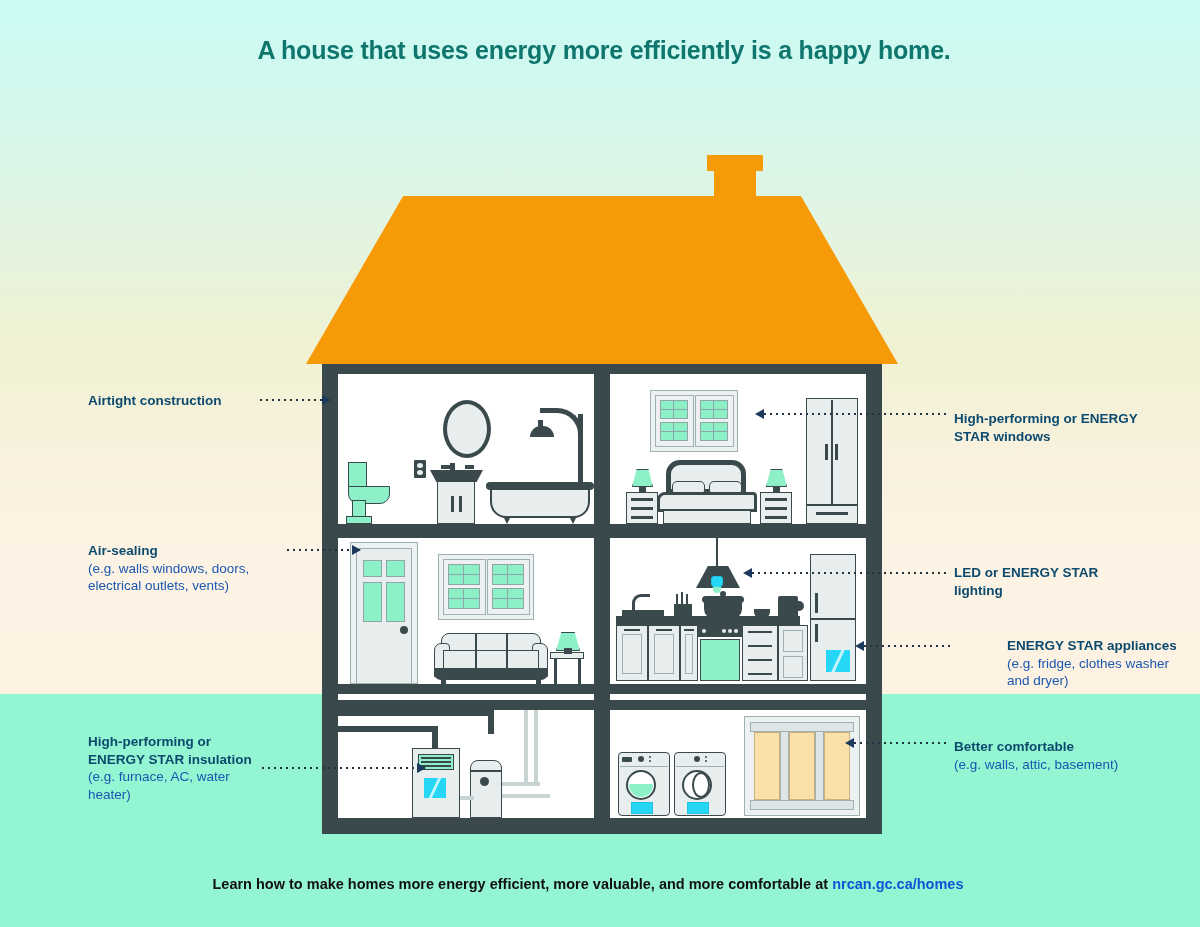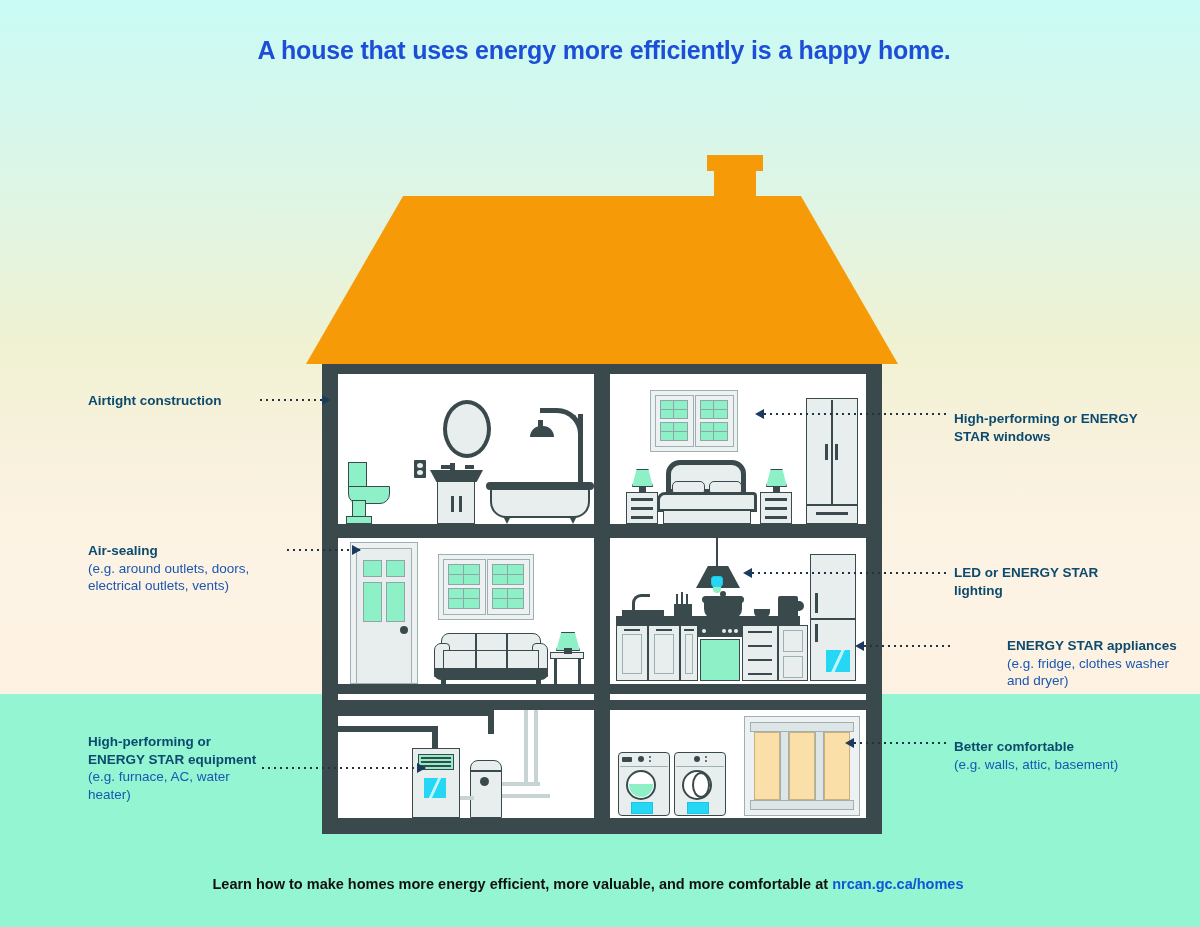--- a/index.html
+++ b/index.html
@@ -13,21 +13,21 @@
     position:absolute;left:0;top:0;width:1200px;height:694px;
     background:linear-gradient(to bottom,#c9fbf5 0%,#d5f7ec 16%,#e3f4e0 34%,#f0f2d2 50%,#f8f1dd 64%,#fdf3e4 80%,#fdf2e2 100%);
   }
   #bg-band{
     position:absolute;left:0;top:694px;width:1200px;height:233px;
     background:#93f5d2;
   }
   
   #heading-block{position:absolute;left:0;top:36px;width:1200px;text-align:center;}
   #title-line1{
-    font-size:25px;font-weight:bold;color:#1d4ed8;letter-spacing:-0.2px;
+    font-size:25px;font-weight:bold;color:#0f766e;letter-spacing:-0.2px;
     font-family:"Liberation Sans", sans-serif;
     padding-left:8px;
   }
   #title-line2{
     margin-top:8px;font-size:35px;font-weight:bold;color:#1055d6;letter-spacing:-0.4px;
   }
   
   .callout{position:absolute;color:#1a4fa0;font-size:13.5px;line-height:17.5px;}
   .callout .hl{font-weight:bold;display:block;color:#0c4a6e;}
   .callout .tx{display:block;color:#1a57b0;}
@@ -379,27 +379,27 @@
   <div class="dots"></div>
   <div class="head"></div>
 </div>
 
 <div class="callout left" style="left:88px;top:392px;width:190px;">
   <span class="hl">Airtight construction</span>
 </div>
 
 <div class="callout left" style="left:88px;top:542px;width:200px;">
   <span class="hl">Air-sealing</span>
-  <span class="tx">(e.g. around outlets, doors,</span>
+  <span class="tx">(e.g. walls windows, doors,</span>
   <span class="tx">electrical outlets, vents)</span>
 </div>
 
 <div class="callout left" style="left:88px;top:733px;width:190px;">
   <span class="hl">High-performing or</span>
-  <span class="hl">ENERGY STAR equipment</span>
+  <span class="hl">ENERGY STAR insulation</span>
   <span class="tx">(e.g. furnace, AC, water</span>
   <span class="tx">heater)</span>
 </div>
 
 <div class="callout right" style="left:954px;top:410px;width:210px;">
   <span class="hl">High-performing or ENERGY</span>
   <span class="hl">STAR windows</span>
 </div>
 
 <div class="callout right" style="left:954px;top:564px;width:210px;">

